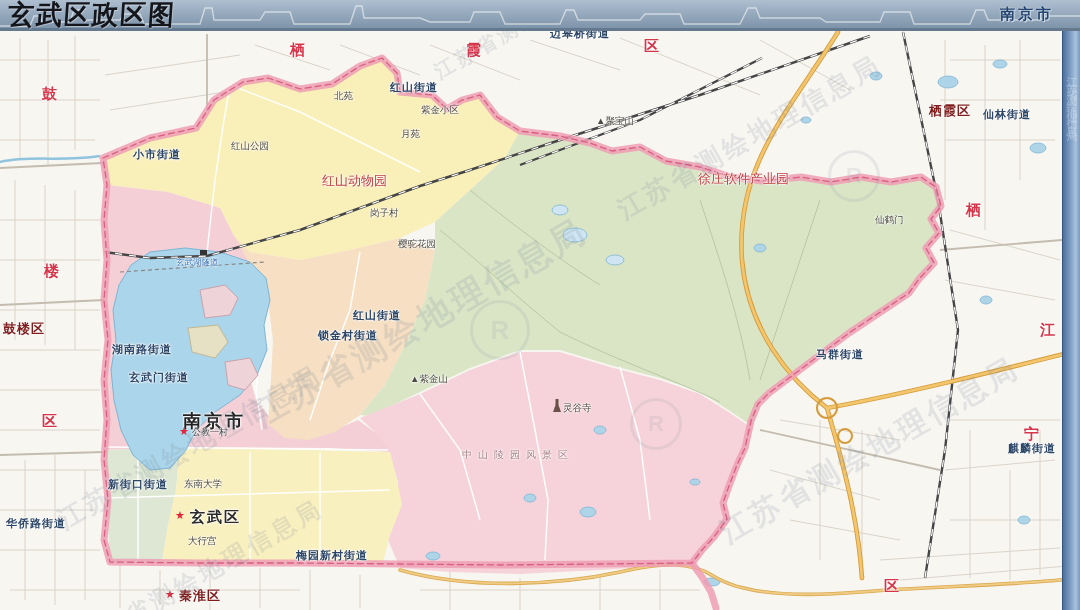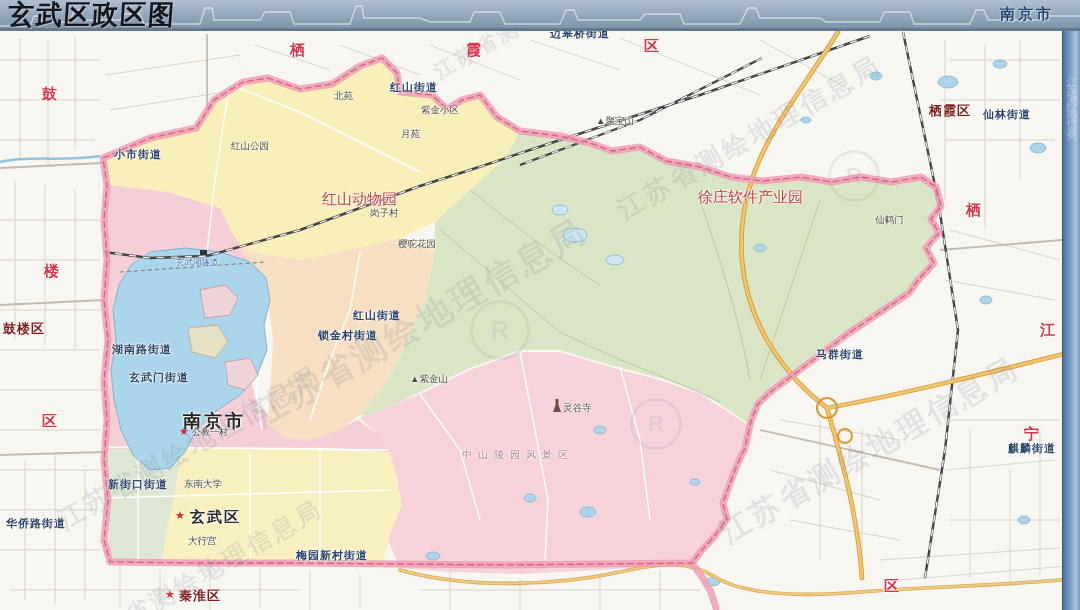--- a/index.html
+++ b/index.html
@@ -28,21 +28,21 @@
   .lbl{position:absolute;white-space:nowrap;line-height:1;
        text-shadow:0 0 2px #fff,0 0 2px #fff,0 0 3px #fff;}
   .rc{font-size:15px;font-weight:bold;color:#d6354a;}
   .dist{font-size:13px;font-weight:bold;color:#7f1d1d;letter-spacing:1px;}
   .city{font-size:18px;font-weight:bold;color:#222;letter-spacing:3px;}
   .citysub{font-size:9px;color:#444;}
   .xwq{font-size:15px;font-weight:bold;color:#2b2b2b;letter-spacing:2px;}
   .star{font-size:11px;color:#e0263c;text-shadow:none;}
   .street{font-size:11px;font-weight:bold;color:#2c4668;letter-spacing:1px;}
   .place{font-size:9.5px;color:#4c4a42;}
-  .redsm{font-size:15px;color:#c04040;margin-top:17px;}
+  .redsm{font-size:13px;color:#c04040;}
   .bluesm{font-size:8.5px;color:#3a6fb5;}
   .scenic{font-size:10px;color:#a5808a;letter-spacing:6px;}
   
   .wm{position:absolute;z-index:25;color:#6f8292;opacity:.16;font-weight:bold;
       transform:rotate(-30deg);white-space:nowrap;pointer-events:none;letter-spacing:4px;}
   .wmc{position:absolute;z-index:25;border:3px solid #76889a;border-radius:50%;
       opacity:.13;color:#76889a;font-weight:bold;display:flex;align-items:center;
       justify-content:center;pointer-events:none;}
 </style>
 </head>
@@ -190,21 +190,21 @@
     <div class="lbl rc" style="left: 884px; top: 578px;">区</div>
     <div class="lbl dist" style="left: 3px; top: 322px;">鼓楼区</div>
     <div class="lbl dist" style="left: 929px; top: 104px;">栖霞区</div>
     <div class="lbl dist" style="left: 179px; top: 589px;">秦淮区</div>
     <div class="lbl star" style="left: 165px; top: 589px;">★</div>
     <div class="lbl city" style="left: 183px; top: 412px;">南京市</div>
     <div class="lbl star" style="left: 179px; top: 426px;">★</div>
     <div class="lbl citysub" style="left: 192px; top: 428px;">公教一村</div>
     <div class="lbl xwq" style="left: 190px; top: 509px;">玄武区</div>
     <div class="lbl star" style="left: 175px; top: 510px;">★</div>
-    <div class="lbl street" style="left: 114px; top: 149px;">小市街道</div>
+    <div class="lbl street" style="left: 133px; top: 149px;">小市街道</div>
     <div class="lbl street" style="left: 390px; top: 82px;">红山街道</div>
     <div class="lbl street" style="left: 550px; top: 28px;">迈皋桥街道</div>
     <div class="lbl street" style="left: 353px; top: 310px;">红山街道</div>
     <div class="lbl street" style="left: 318px; top: 330px; text-align: right;">锁金村街道</div>
     <div class="lbl street" style="left: 129px; top: 372px;">玄武门街道</div>
     <div class="lbl street" style="left: 72px; top: 344px; margin-left: 40px;">湖南路街道</div>
     <div class="lbl street" style="left: 108px; top: 479px;">新街口街道</div>
     <div class="lbl street" style="left: 6px; top: 518px;">华侨路街道</div>
     <div class="lbl street" style="left: 296px; top: 550px;">梅园新村街道</div>
     <div class="lbl street" style="left: 816px; top: 349px;">马群街道</div>

